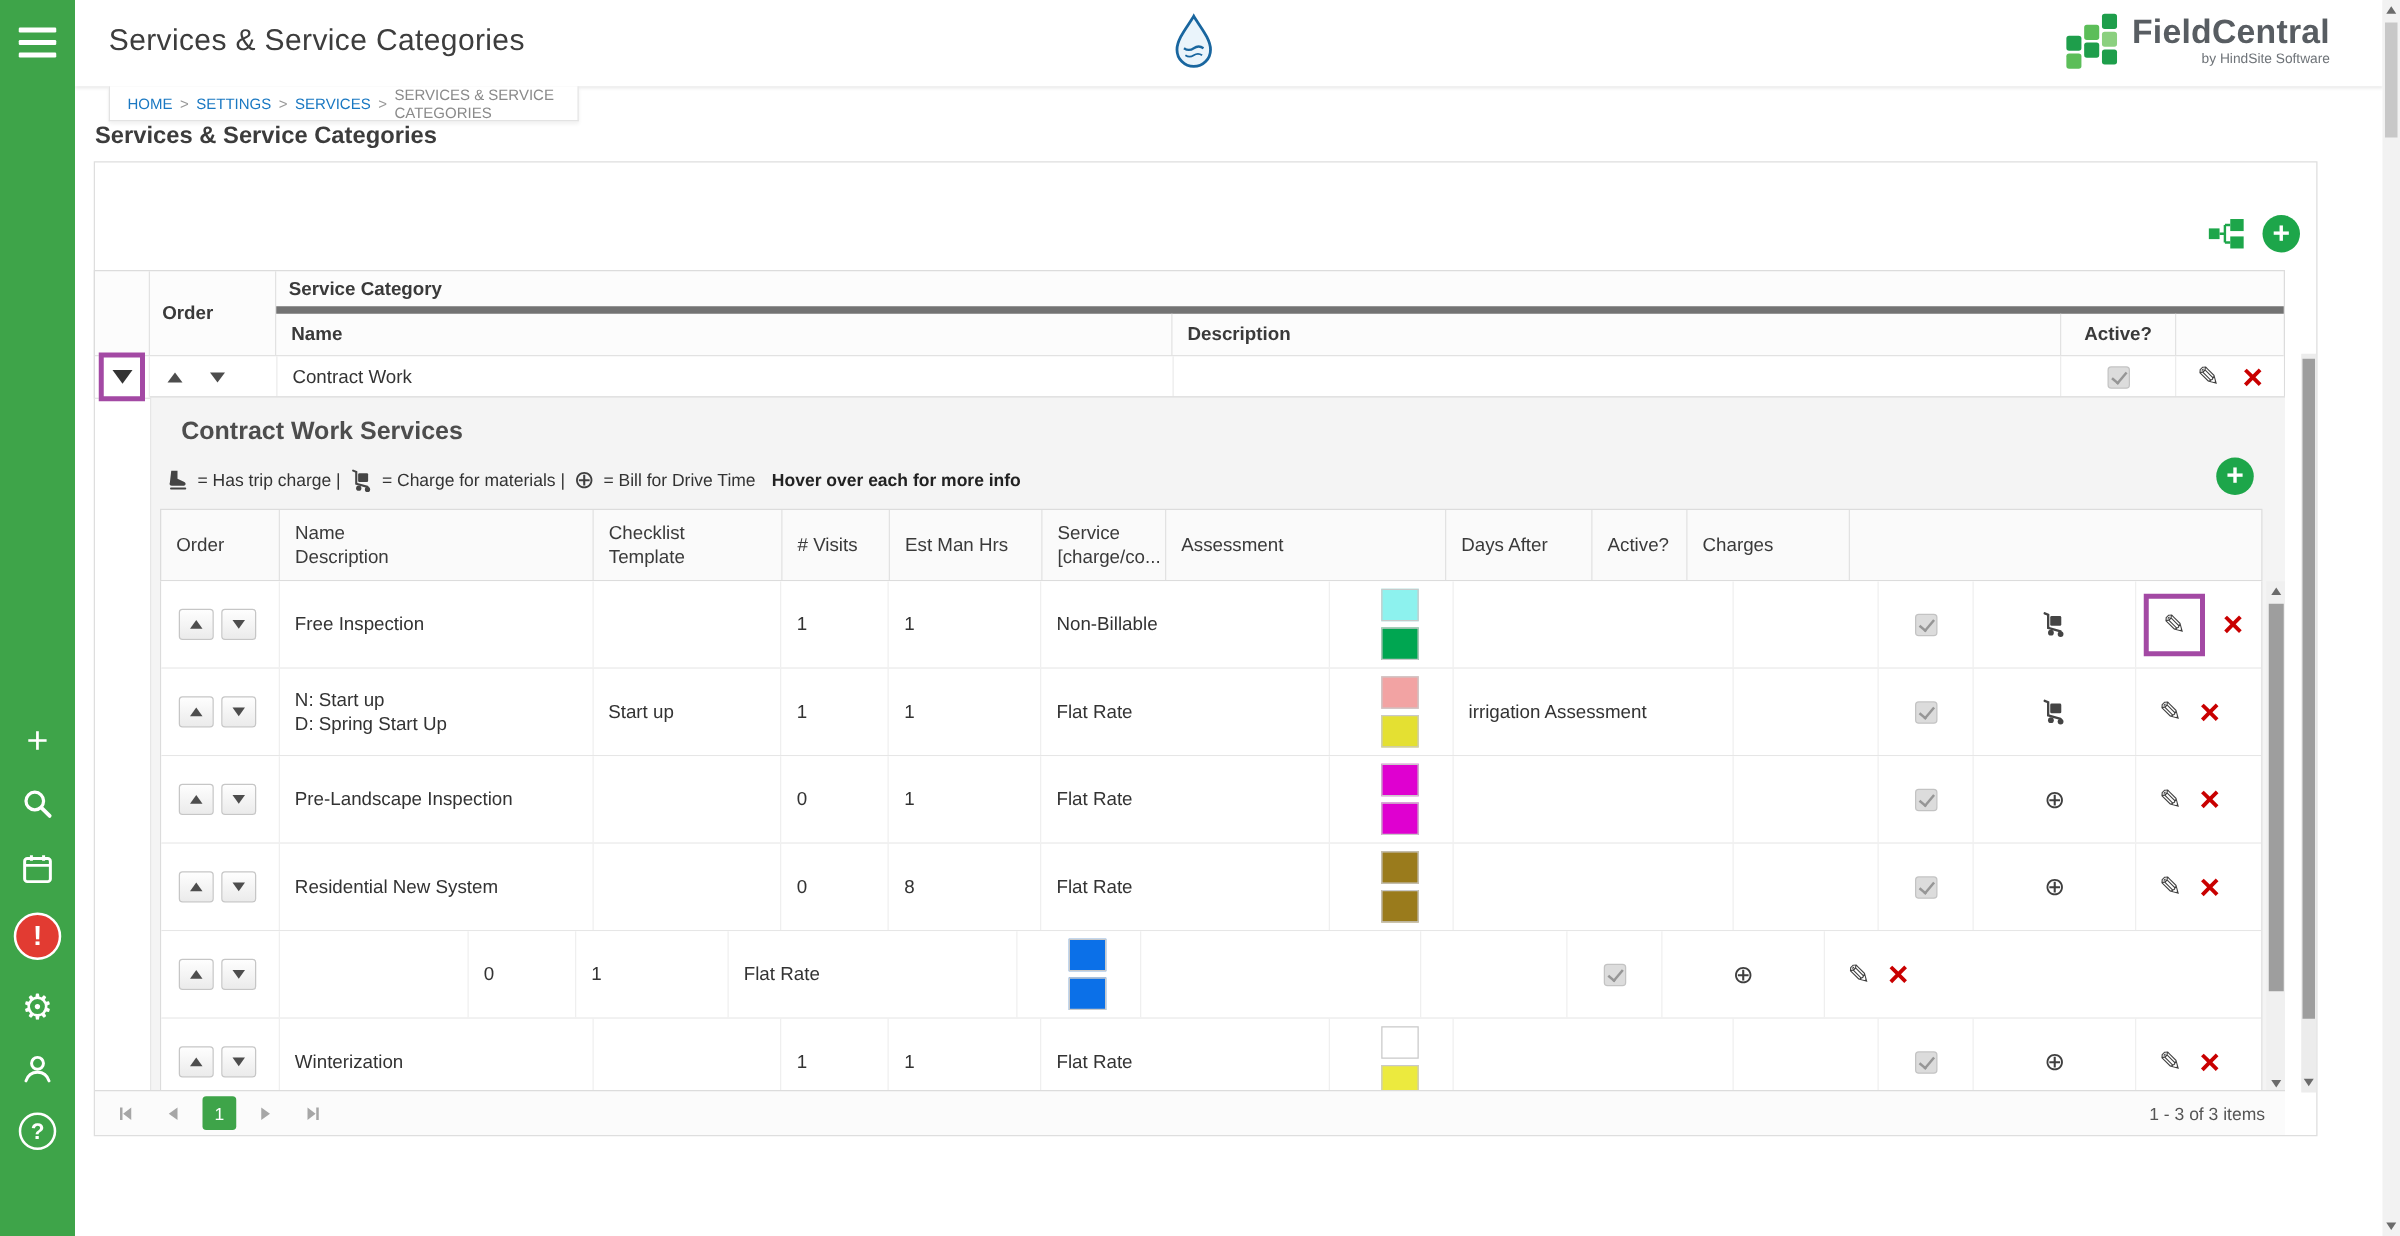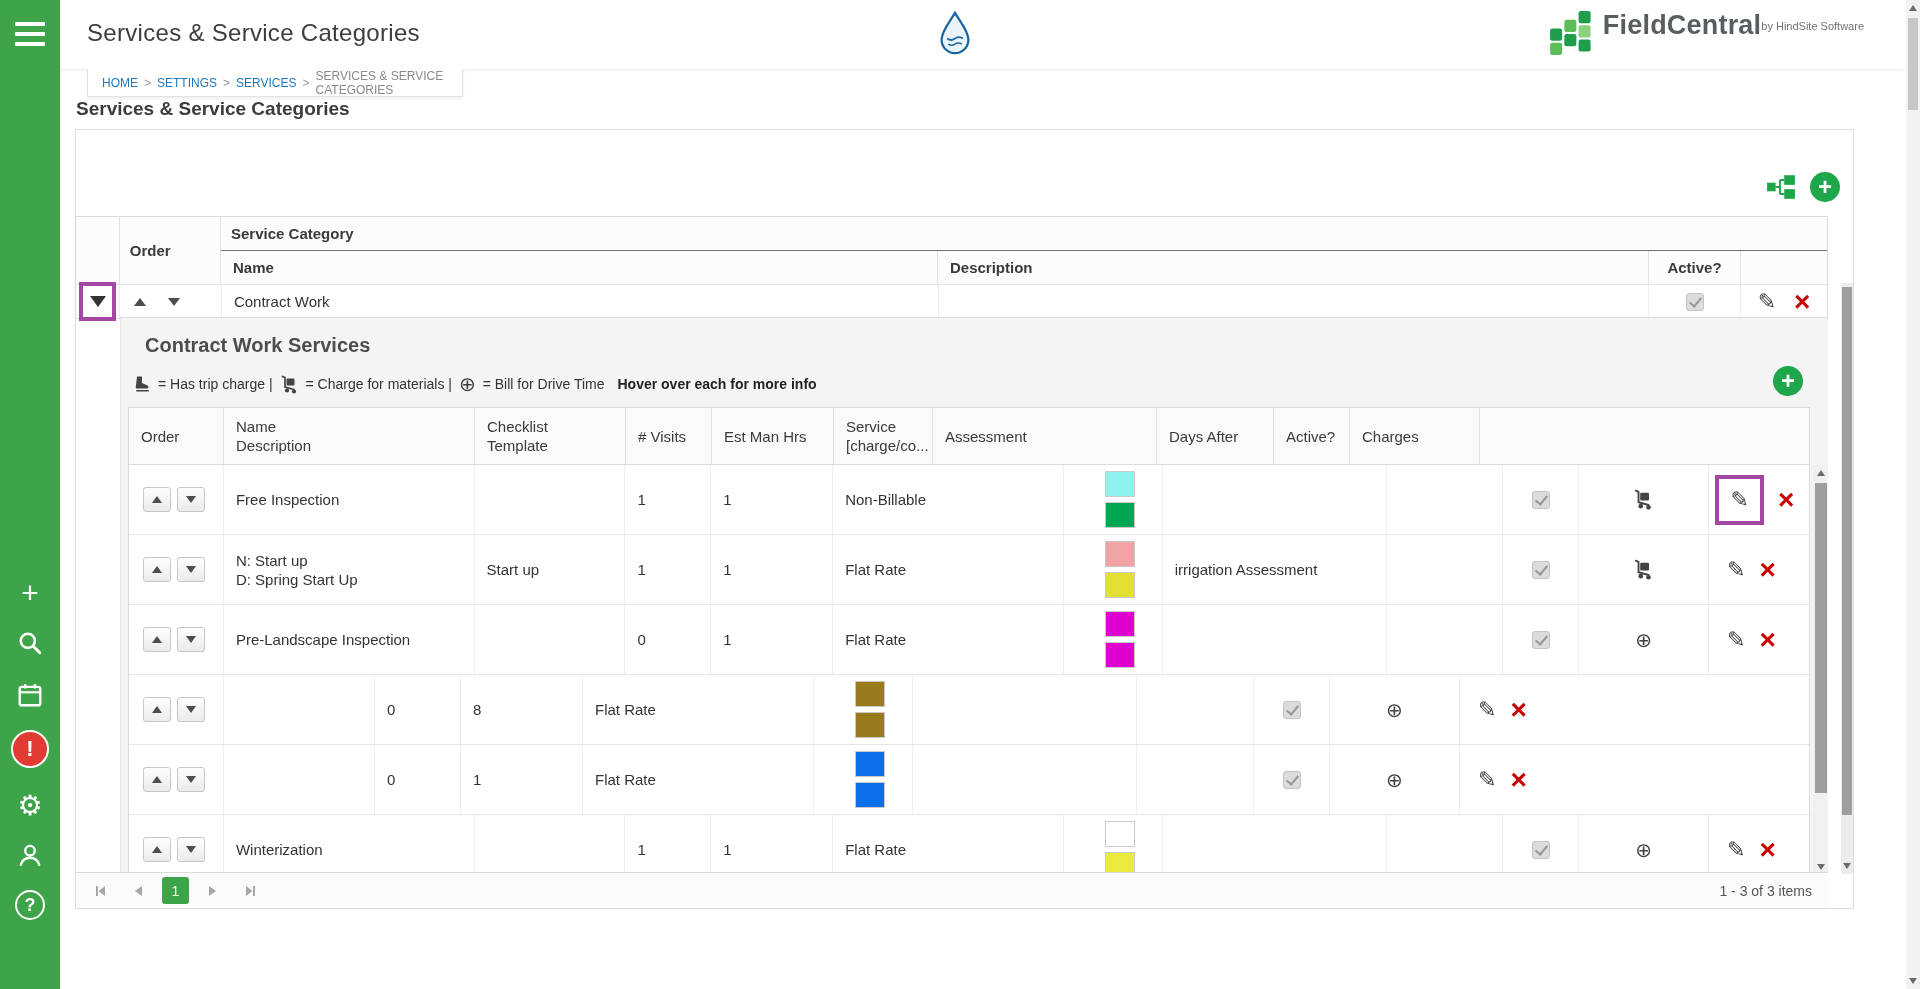--- a/index.html
+++ b/index.html
@@ -18,21 +18,21 @@
     color:#fff; font-weight:bold; font-size:22px; display:flex; align-items:center; justify-content:center; }
   .help-circle { width:30px; height:30px; border-radius:50%; border:2.5px solid #fff; color:#fff;
     font-size:18px; font-weight:bold; display:flex; align-items:center; justify-content:center; }
 
   
   .header { position:absolute; left:60px; top:0; width:1846px; height:69px; background:#fff;
     box-shadow:0 1px 3px rgba(0,0,0,0.10); z-index:20; }
   .header-title { position:absolute; left:27px; top:19px; font-size:24px; font-weight:400; color:#3d3d3d; letter-spacing:0.3px; }
   .drop-logo { position:absolute; left:876px; top:10px; }
   .brand { position:absolute; right:42px; top:10px; display:flex; align-items:flex-start; gap:8px; }
-  .brand-text { display:flex; flex-direction:row; align-items:center; }
+  .brand-text { display:flex; flex-direction:column; align-items:flex-end; }
   .brand-name { font-size:27px; font-weight:bold; color:#585d62; letter-spacing:0.2px; line-height:30px; }
   .brand-sub { font-size:11px; color:#6e7378; margin-top:1px; }
 
   
   .breadcrumb { position:absolute; left:87px; top:69px; width:376px; height:28px; background:#fff;
     border:1px solid #e3e3e3; border-top:none; box-shadow:0 2px 3px rgba(0,0,0,0.06);
     display:flex; align-items:center; padding-left:14px; gap:6px; font-size:12px; z-index:25; }
   .crumb-link { color:#1A78C2; text-decoration:none; cursor:pointer; }
   .crumb-sep { color:#999; }
   .crumb-current { color:#8a8a8a; }
@@ -46,21 +46,21 @@
   .icon-btn { background:transparent; border:none; cursor:pointer; display:flex; align-items:center; justify-content:center; }
   .green-plus { width:30px; height:30px; border-radius:50%; background:#1DA64A; color:#fff; border:none;
     font-size:24px; font-weight:bold; line-height:1; display:flex; align-items:center; justify-content:center; cursor:pointer; }
 
   
   .og { position:absolute; top:86px; left:-1px; width:1753px; border:1px solid #dcdcdc; background:#fcfcfc; }
   .oc-exp{width:44px} .oc-order{width:102px} .oc-name{width:717px} .oc-desc{width:711px} .oc-active{width:92px} .oc-act{width:86px}
   .og-head { display:flex; height:67px; }
   .og-span { display:flex; align-items:center; padding-left:10px; border-right:1px solid #e2e2e2; }
   .og-right { width:1606px; display:flex; flex-direction:column; }
-  .og-group { height:34px; display:flex; align-items:center; padding-left:10px; border-bottom:1px solid #737373; }
+  .og-group { height:34px; display:flex; align-items:center; padding-left:10px; border-bottom:6px solid #737373; }
   .og-sub { height:33px; display:flex; }
   .og-sub > div { display:flex; align-items:center; padding-left:12px; border-right:1px solid #e2e2e2; }
   .og-sub > div:last-child { border-right:none; }
   .og-sub .oc-active { justify-content:center; padding-left:0; }
   .og-h { font-size:15px; font-weight:bold; color:#3a3a3a; }
   .og-row { display:flex; height:34px; border-top:1px solid #e2e2e2; background:#fff; }
   .og-row > div { display:flex; align-items:center; border-right:1px solid #ececec; }
   .og-row > div:last-child { border-right:none; }
   .og-exp-cell { position:relative; }
   .hl-expander { position:absolute; left:3px; top:-3px; width:37px; height:39px; border:4px solid #A349A4;
@@ -473,20 +473,21 @@
 
         <div class="irow">
           <div class="c0 order-cell">
             <button class="ord-btn">
                 <span class="tri-up"></span>
               </button>
             <button class="ord-btn">
                 <span class="tri-down"></span>
               </button>
           </div>
+          <div class="c1">Residential New System</div>
           <div class="c2"></div>
           <div class="c3">0</div>
           <div class="c4">8</div>
           <div class="c5">Flat Rate</div>
           <div class="c6 colors-cell">
             <span class="swatch" style="background-color: rgb(154, 123, 28);"></span>
             <span class="swatch" style="background-color: rgb(154, 123, 28);"></span>
           </div>
           <div class="c7"></div>
           <div class="c8"></div>

